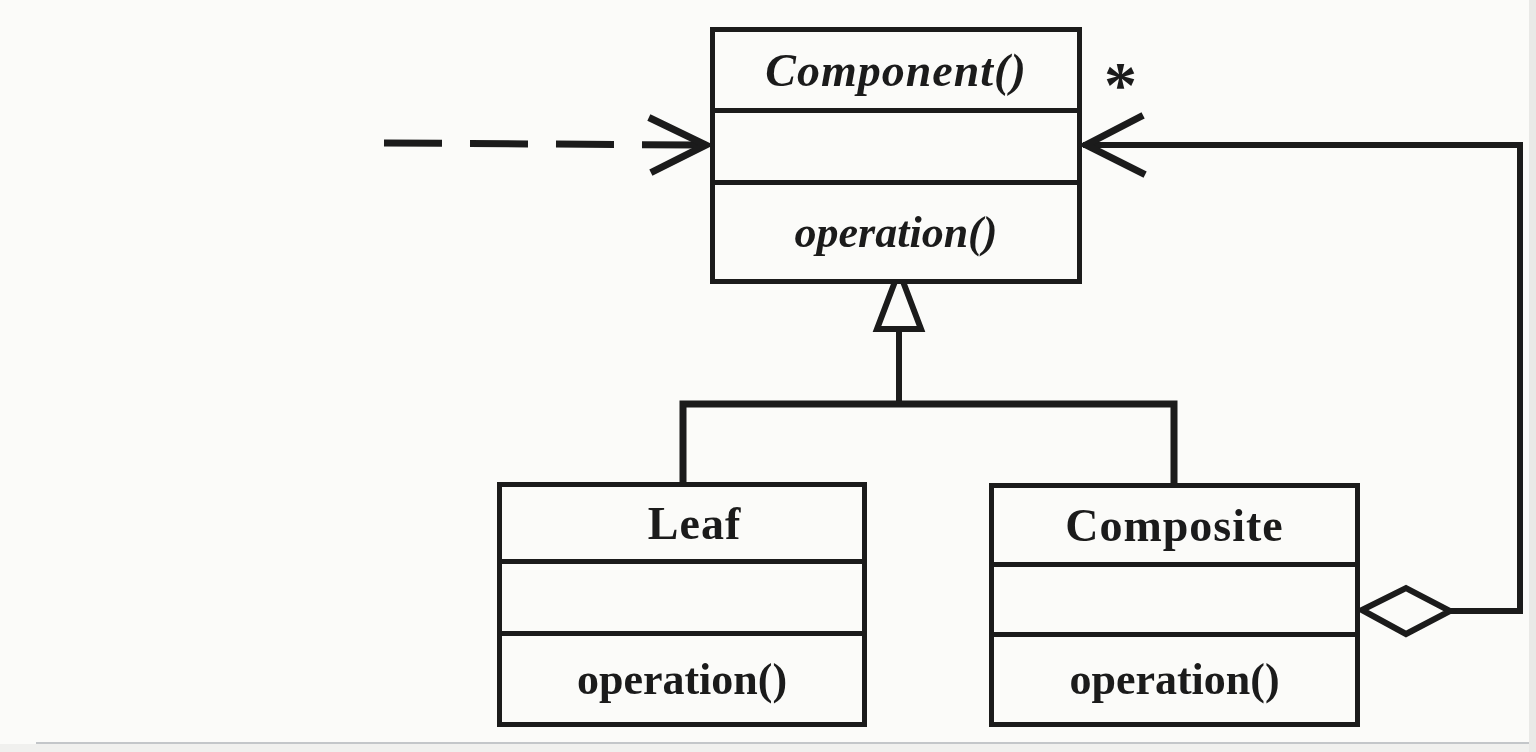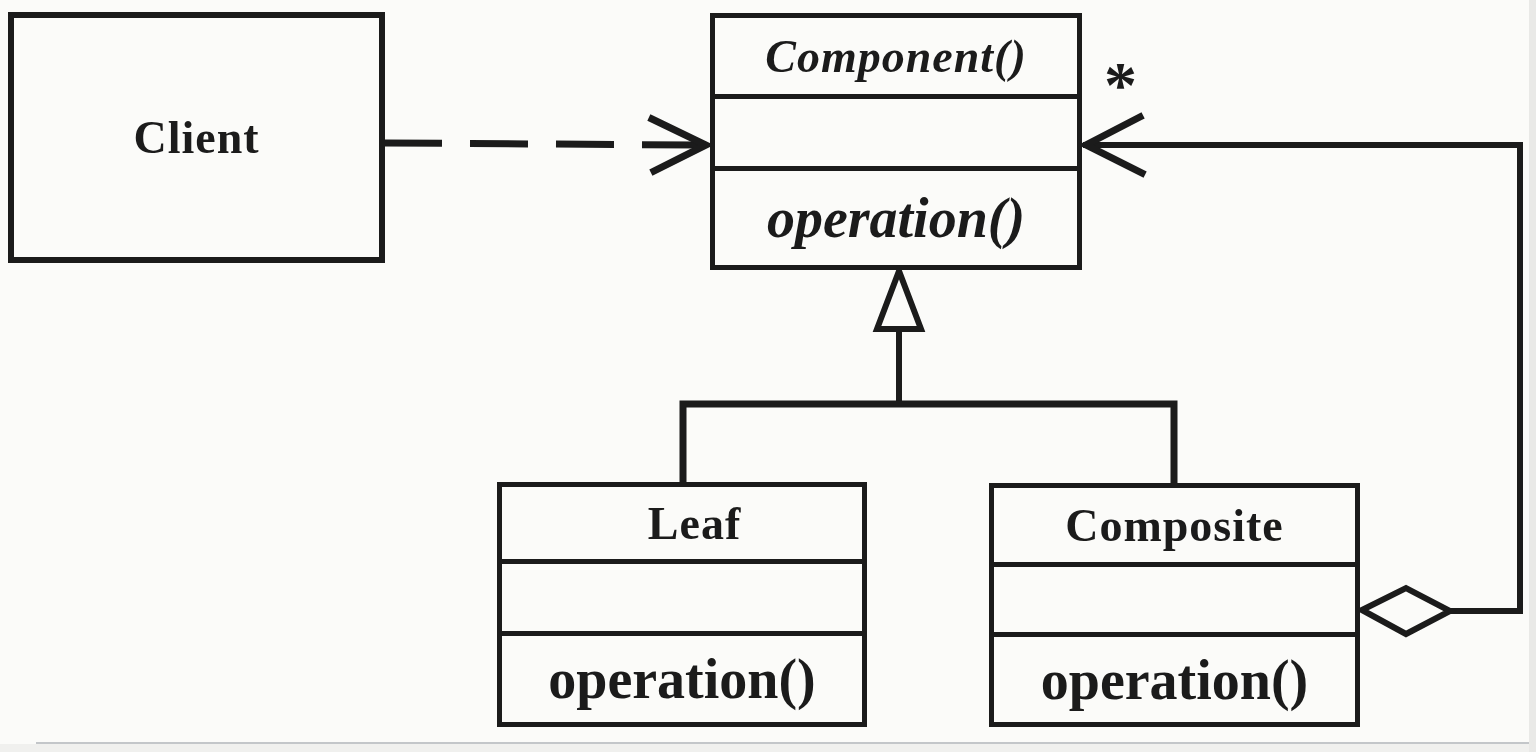--- a/index.html
+++ b/index.html
@@ -39,21 +39,21 @@
     border-bottom: 5px solid #1b1b1b;
   }
   .sect.last { flex: 1; }
   .label-lg {
     font-size: 46px;
     font-weight: 600;
     letter-spacing: 1px;
     white-space: nowrap;
   }
   .label-op {
-    font-size: 56px;
+    font-size: 44px;
     font-weight: 600;
     white-space: nowrap;
   }
   .abstract { font-style: italic; }
   #client-box {
     display: flex; align-items: center; justify-content: center;
   }
   #multiplicity {
     position: absolute;
     left: 1104px; top: 52px;
@@ -99,25 +99,22 @@
 
     <polygon points="1362,610 1406,588 1450,611 1406,634" fill="#fbfbf9" stroke="#1b1b1b" stroke-width="6" stroke-linejoin="miter"></polygon>
 
     <polygon points="899,271 877,329 921,329" fill="#fbfbf9" stroke="#1b1b1b" stroke-width="6" stroke-linejoin="miter"></polygon>
 
     <line x1="899" y1="329" x2="899" y2="404" stroke="#1b1b1b" stroke-width="6"></line>
 
     <path d="M 683 484 L 683 404 L 1174 404 L 1174 486" fill="none" stroke="#1b1b1b" stroke-width="7" stroke-linejoin="miter"></path>
   </svg>
 
-  <div id="client-box" class="box" style="left:8px; top:12px; width:377px; height:251px;">
-    <span class="label-lg">Client</span>
-  </div>
 
-  <div class="box uml-class" style="left:710px; top:13px; width:372px; height:257px;">
+  <div class="box uml-class" style="left:710px; top:27px; width:372px; height:257px;">
     <div class="sect div" style="height:81px;">
       <span class="label-lg abstract">Component()</span>
     </div>
     <div class="sect div" style="height:72px;"></div>
     <div class="sect last">
       <span class="label-op abstract">operation()</span>
     </div>
   </div>
 
   <div id="multiplicity">*</div>

